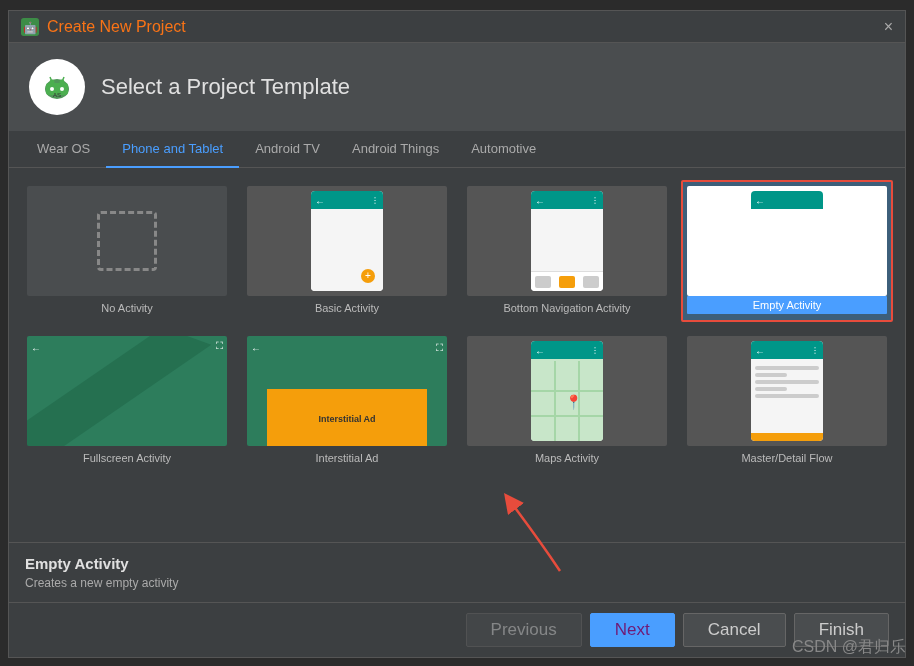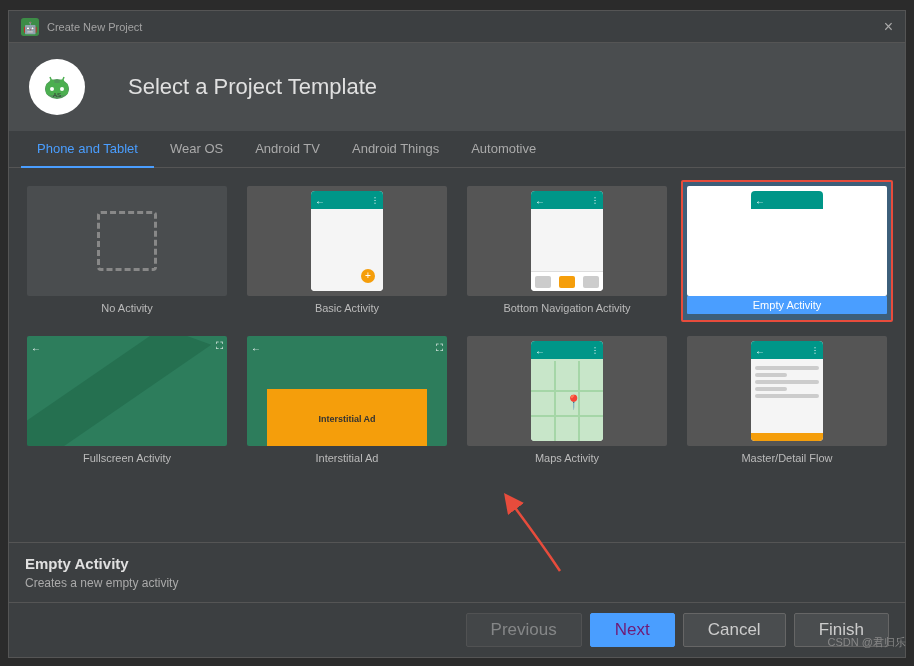--- a/index.html
+++ b/index.html
@@ -41,22 +41,22 @@
       align-items: center;
       gap: 8px;
     }
 
     .android-icon {
       width: 18px;
       height: 18px;
     }
 
     .dialog-title-text {
-      font-size: 11px;
-      color: #a3a3a3;
+      font-size: 16px;
+      color: #f97316;
     }
 
     .close-btn {
       color: #aaa;
       font-size: 16px;
       cursor: pointer;
       background: none;
       border: none;
       line-height: 1;
     }
@@ -78,21 +78,20 @@
       display: flex;
       align-items: center;
       justify-content: center;
       flex-shrink: 0;
     }
 
     .header-title {
       font-size: 22px;
       color: #e0e0e0;
       font-weight: 300;
-      margin-left: 27px;
     }
 
     .dialog-body {
       flex: 1;
       display: flex;
       flex-direction: column;
       overflow: hidden;
       padding: 0;
     }
 
@@ -358,23 +357,23 @@
     }
 
     .btn:disabled {
       opacity: 0.5;
       cursor: default;
     }
 
     
     .watermark {
       position: absolute;
-      bottom: 16px;
+      bottom: 8px;
       right: 8px;
-      font-size: 11px;
+      font-size: 16px;
       color: #888;
     }
 
     .phone-mockup-wrap {
       display: flex;
       justify-content: center;
       align-items: center;
       height: 100%;
     }
 
@@ -427,22 +426,22 @@
         <circle cx="23" cy="20" r="2" fill="#fff"></circle>
         <text x="18" y="28" text-anchor="middle" font-size="6" fill="#333">AS</text>
       </svg>
     </div>
     <h1 class="header-title">Select a Project Template</h1>
   </div>
 
   <div class="dialog-body">
 
     <div class="tabs">
+      <div class="tab">Wear OS</div>
       <div class="tab active">Phone and Tablet</div>
-      <div class="tab">Wear OS</div>
       <div class="tab">Android TV</div>
       <div class="tab">Android Things</div>
       <div class="tab">Automotive</div>
     </div>
 
     <div class="templates-area">
 
       <div class="template-card">
         <div class="template-preview preview-no-activity">
           <div class="dashed-box"></div>

